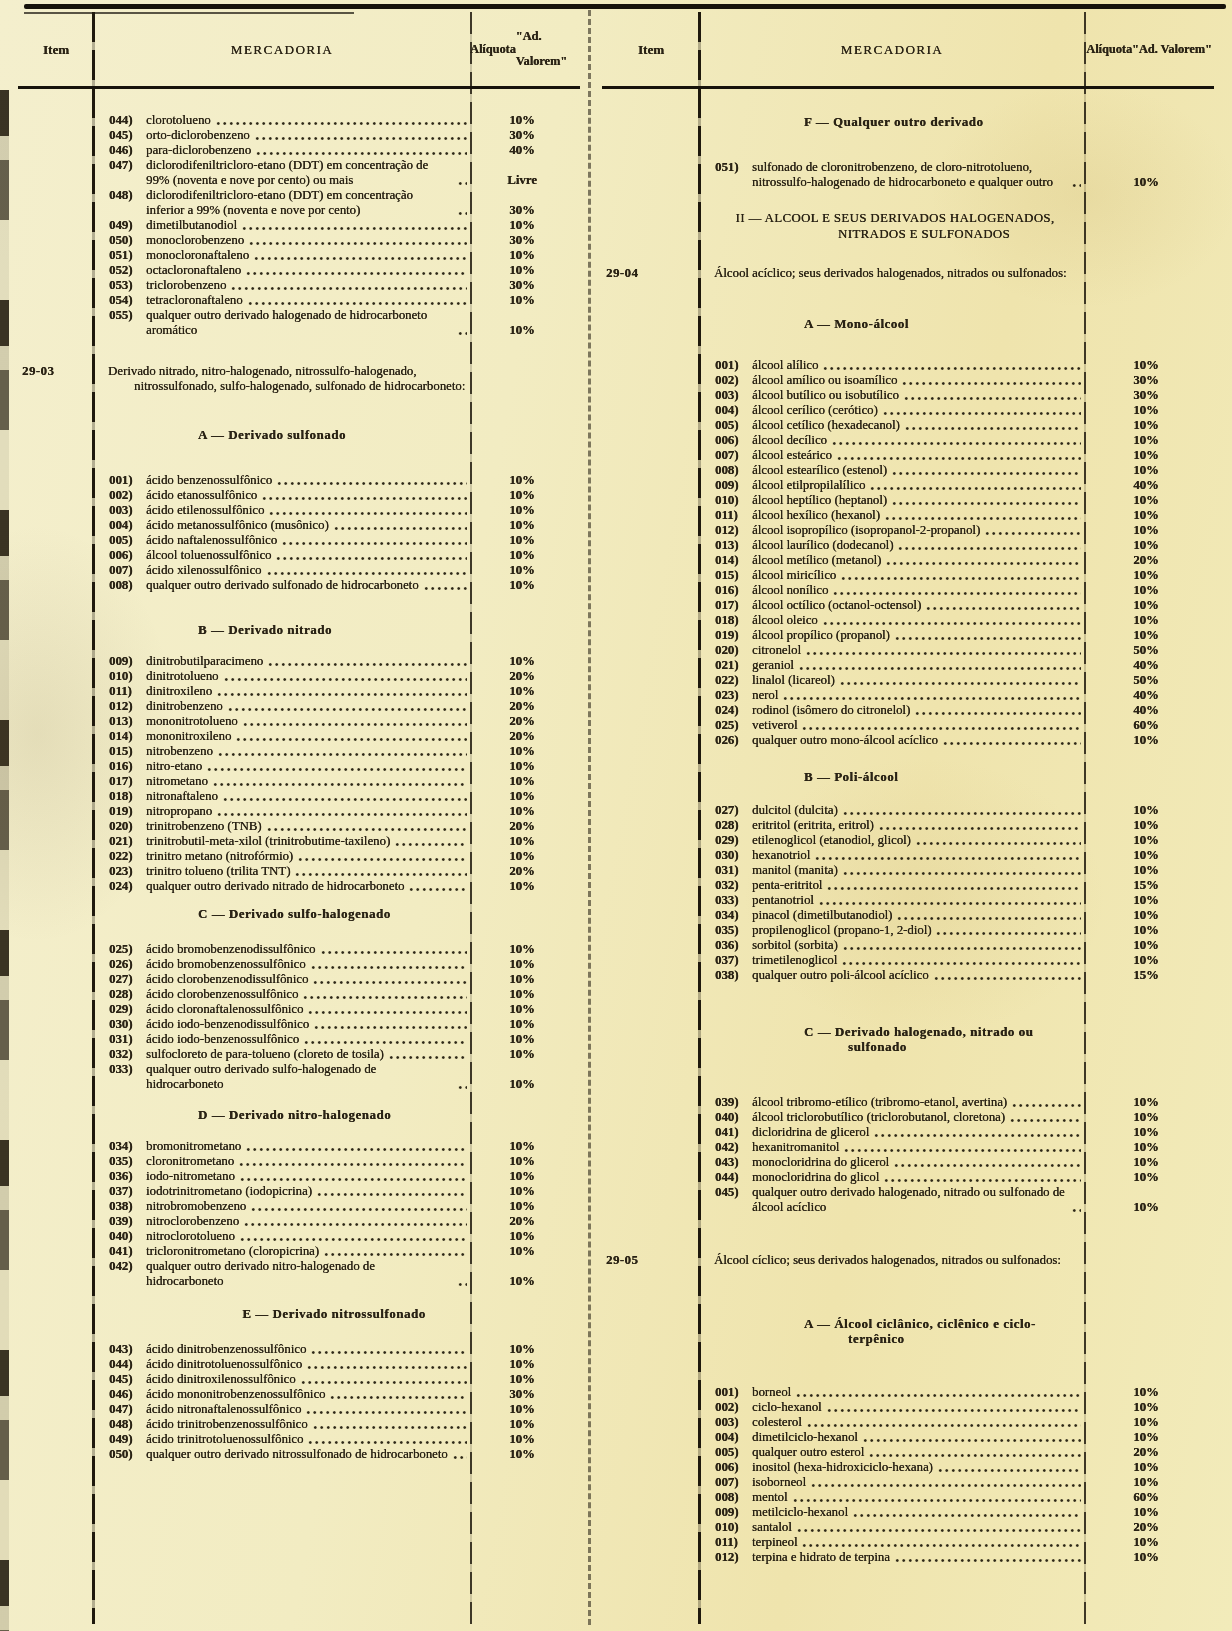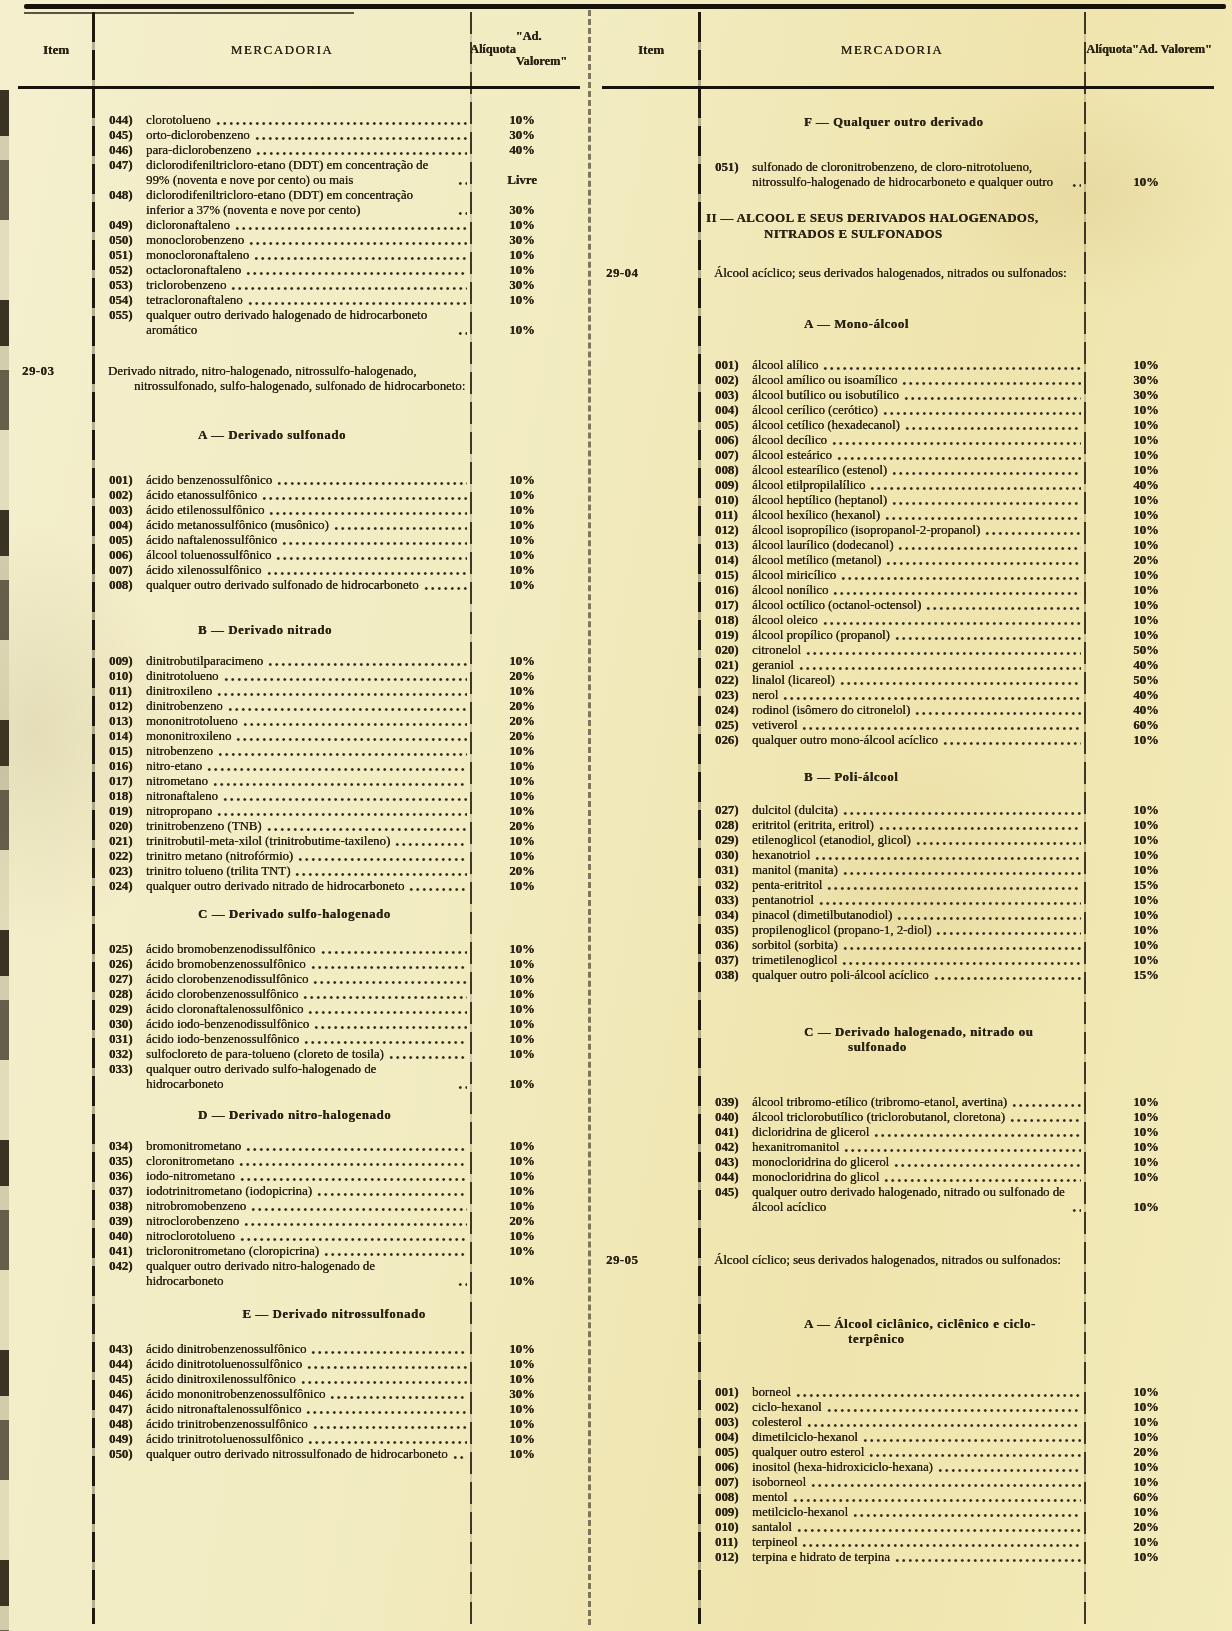--- a/index.html
+++ b/index.html
@@ -57,21 +57,21 @@
   .e-txt{flex:0 1 auto;}
   .e-dots{
     flex:1 1 10px;min-width:10px;height:5px;margin:0 3px 2px 4px;
     background-image:radial-gradient(circle,#2e2817 1.15px,transparent 1.5px);
     background-size:6.5px 5px;background-repeat:repeat-x;background-position:left bottom;
   }
   .e-rate{grid-column:4;align-self:end;text-align:center;font-weight:bold;padding-right:6px;}
   .e-code{grid-column:1;font-weight:bold;padding-left:4px;letter-spacing:.5px;}
   .e-para{grid-column:2/4;padding-left:40px;text-indent:-26px;}
   .e-sub{grid-column:2/4;font-weight:bold;letter-spacing:.6px;padding-left:148px;text-indent:-44px;}
-  .e-heading{grid-column:2/4;font-weight:bold;letter-spacing:.4px;padding-left:64px;text-indent:-58px;line-height:16px;}
+  .e-heading{grid-column:2/4;font-weight:normal;letter-spacing:.4px;padding-left:64px;text-indent:-58px;line-height:16px;text-align:center;}
   .entry,.row{color:var(--ink);}
   .e-txt,.e-para{text-shadow:0.25px 0 0 currentColor;}
   .e-num,.e-rate,.e-sub,.e-heading,.e-code,.h-item,.h-merc,.h-aliq{text-shadow:0.3px 0 0 currentColor;}
 </style>
 </head>
 <body>
 
 <div class="page">
   <div class="binding"></div>
   <div class="top-rule"></div>
@@ -118,29 +118,29 @@
           <span class="e-num">047)</span>
           <div class="e-mid">
             <span class="e-txt">diclorodifeniltricloro-etano (DDT) em concentração de 99% (noventa e nove por cento) ou mais</span>
             <span class="e-dots"></span>
           </div>
           <span class="e-rate">Livre</span>
         </div>
         <div class="row">
           <span class="e-num">048)</span>
           <div class="e-mid">
-            <span class="e-txt">diclorodifeniltricloro-etano (DDT) em concentração inferior a 37% (noventa e nove por cento)</span>
+            <span class="e-txt">diclorodifeniltricloro-etano (DDT) em concentração inferior a 99% (noventa e nove por cento)</span>
             <span class="e-dots"></span>
           </div>
           <span class="e-rate">30%</span>
         </div>
         <div class="row">
           <span class="e-num">049)</span>
           <div class="e-mid">
-            <span class="e-txt">dicloronaftaleno</span>
+            <span class="e-txt">dimetilbutanodiol</span>
             <span class="e-dots"></span>
           </div>
           <span class="e-rate">10%</span>
         </div>
         <div class="row">
           <span class="e-num">050)</span>
           <div class="e-mid">
             <span class="e-txt">monoclorobenzeno</span>
             <span class="e-dots"></span>
           </div>

